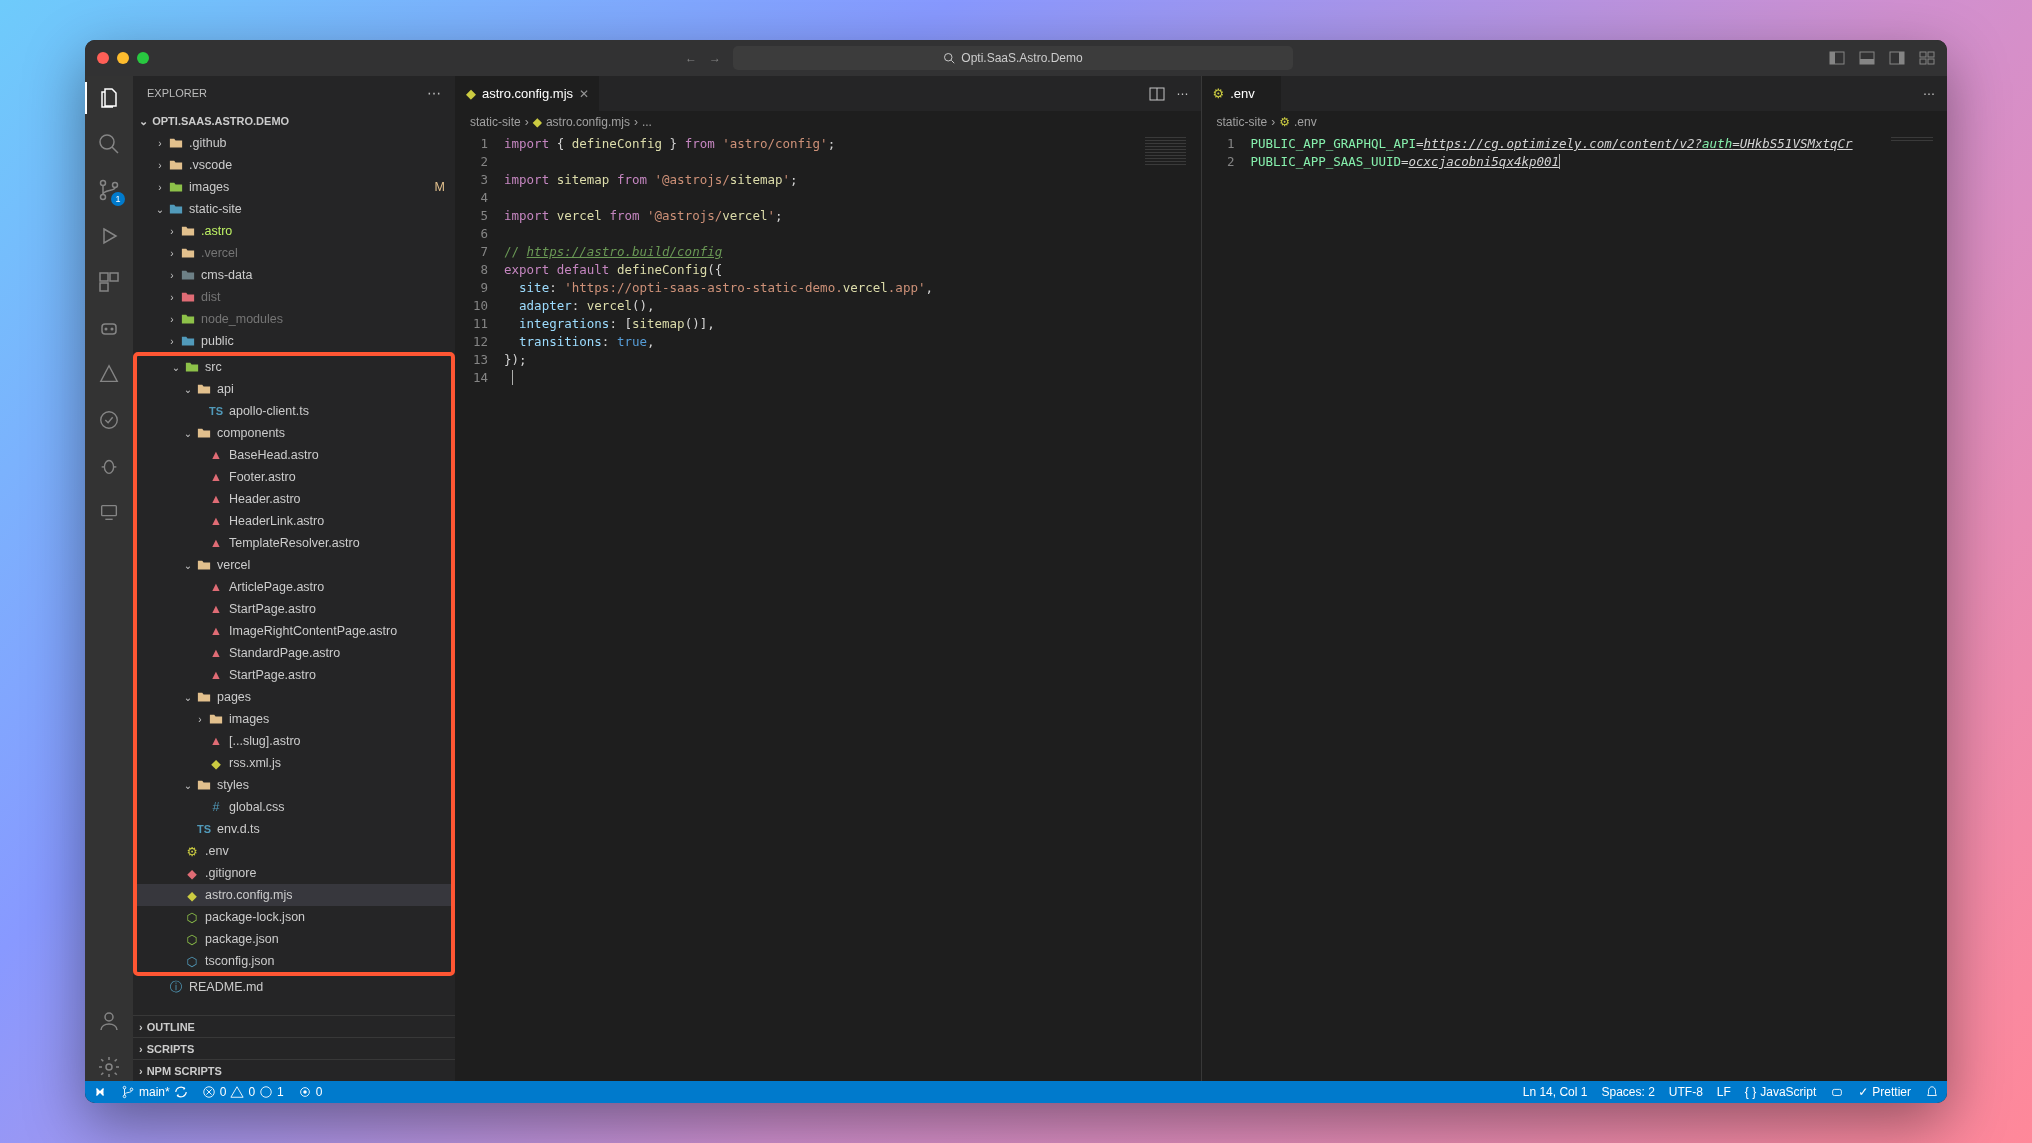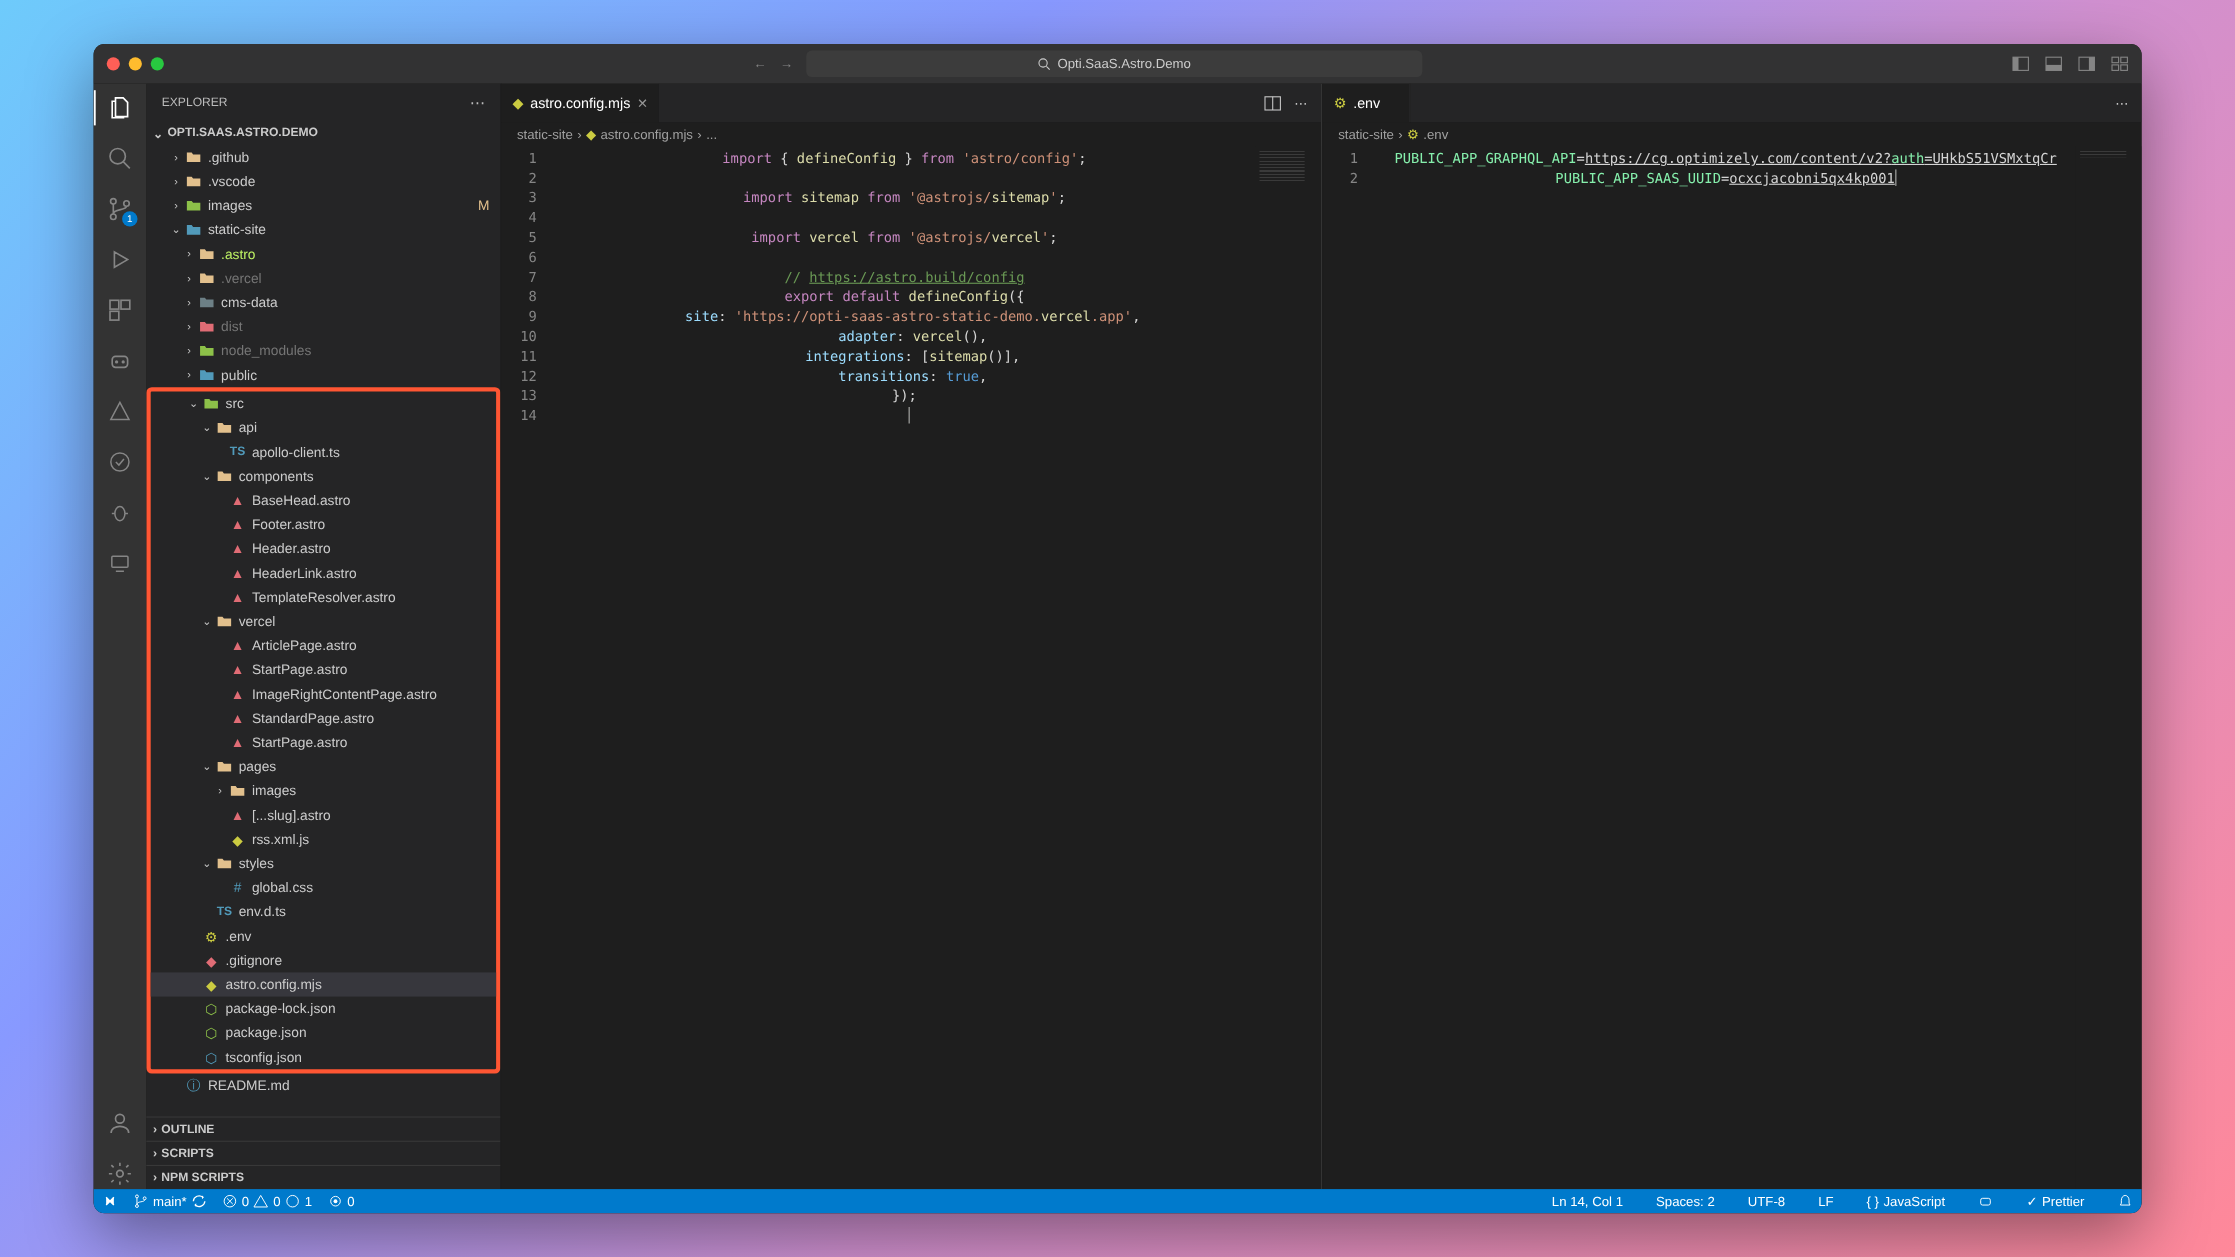--- a/index.html
+++ b/index.html
@@ -184,54 +184,53 @@
   color: #858585;
   line-height: 18px;
   padding-top: 2px;
 }
 .code {
   flex: 1;
   line-height: 18px;
   padding-top: 2px;
   white-space: pre;
   color: #d4d4d4;
-  text-align: center;
 }
 .minimap {
   width: 60px;
   background: #1e1e1e;
   padding: 4px;
 }
 .minimap-content {
   background: repeating-linear-gradient(180deg, #3a3a3a 0, #3a3a3a 1px, transparent 1px, transparent 3px);
   height: 28px; width: 80%;
 }
 .kw { color: #c586c0; }
 .fn { color: #dcdcaa; }
 .str { color: #ce9178; }
 .param { color: #86efac; }
 .comment { color: #6a9955; }
 .const { color: #569cd6; }
 .prop { color: #9cdcfe; }
-.link { text-decoration: underline; }
+.link { text-decoration: underline; font-style: italic; }
 .caret {
   display: inline-block; width: 1px; height: 15px;
   background: #aeafad; vertical-align: text-bottom;
 }
 
 .statusbar {
   height: 22px;
   background: #007acc;
   display: flex; align-items: center;
   padding: 0 8px;
   color: #ffffff;
   font-size: 12px;
   gap: 14px;
 }
-.statusbar .right { margin-left: auto; display: flex; gap: 30px; align-items: center;}
+.statusbar .right { margin-left: auto; display: flex; gap: 14px; align-items: center;}
 .status-item { display: flex; align-items: center; gap: 4px; }
 
 svg { display: block; }
 </style>
 </head>
 <body>
 
 <div class="window">
 
   <div class="titlebar">

